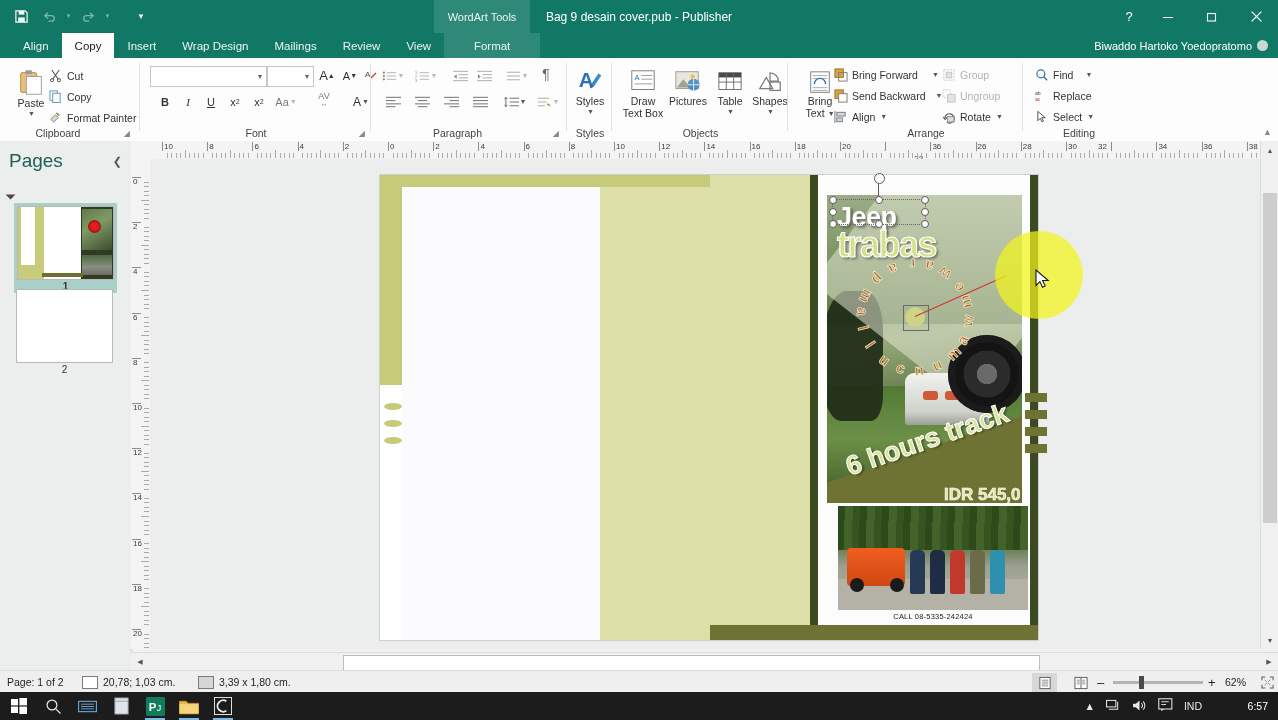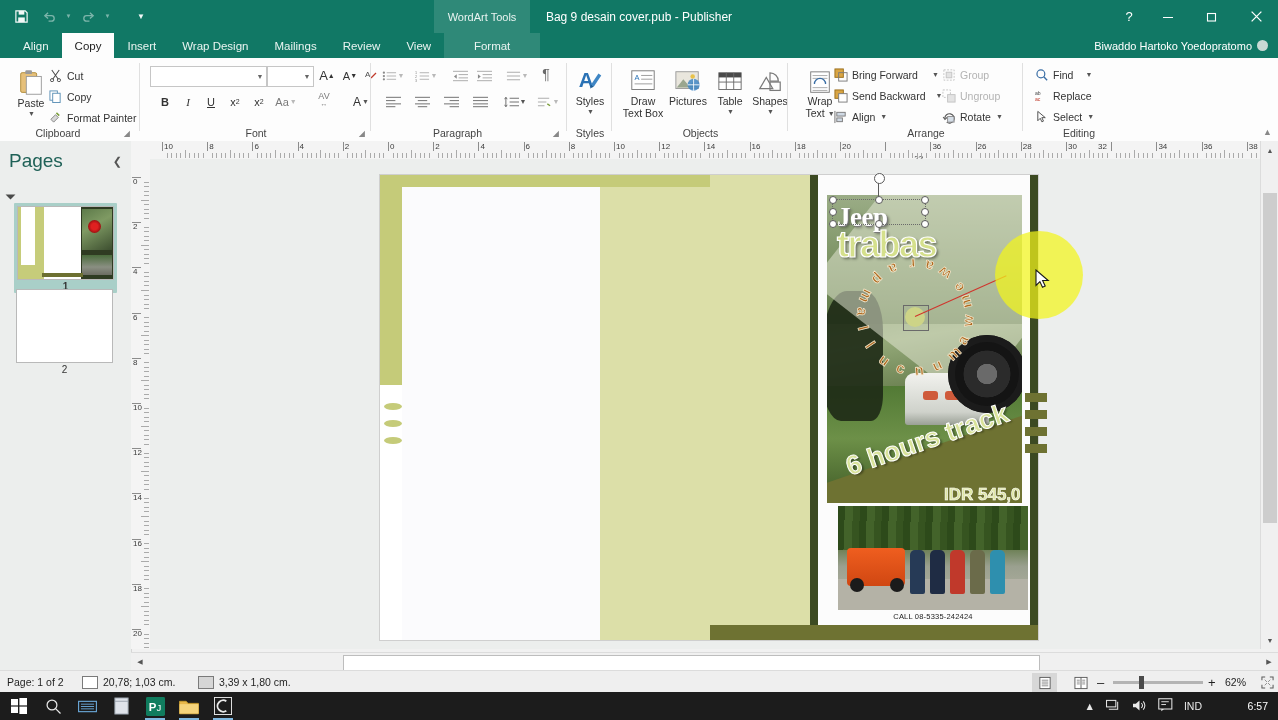--- a/index.html
+++ b/index.html
@@ -131,21 +131,21 @@
      background:radial-gradient(circle at 50% 50%,#6a6a6a 0 18%,#2b2b2b 19% 42%,#141414 43% 100%);
      box-shadow:inset 0 0 0 7px #1b1b1b;}
   .hero .jeepbody{position:absolute;left:78px;top:178px;width:84px;height:52px;border-radius:9px 9px 3px 3px;
      background:linear-gradient(180deg,#f2f2ee 0%,#cfd2cb 75%,#9aa096 100%);}
   .hero .lamp{position:absolute;top:196px;width:15px;height:9px;border-radius:3px;
      background:#cf5a3a;}
   .hero .darkshape{position:absolute;left:-4px;top:96px;width:60px;height:130px;
      background:#1e2a16;border-radius:40% 30% 20% 30%;opacity:.9;}
 
   .wa-jeep{position:absolute;left:457px;top:27px;font-size:27px;font-weight:bold;color:#fff;
-     font-family:Liberation Serif, serif;letter-spacing:-.5px;
+     font-family:Liberation Sans, sans-serif;letter-spacing:-.5px;
      text-shadow:1px 1px 0 #7a7a7a,2px 2px 3px rgba(0,0,0,.45);}
   .wa-trabas{position:absolute;left:457px;top:49px;font-size:36px;font-weight:bold;
      color:#d5e08c;letter-spacing:-1.5px;
      -webkit-text-stroke:1.2px #ffffff;text-shadow:2px 2px 3px rgba(0,0,0,.45);}
   .wa-circle{position:absolute;left:481px;top:88px;width:108px;height:108px;}
   .wa-circle span{position:absolute;left:50%;top:50%;font-size:15px;font-weight:bold;color:#b06a20;
      -webkit-text-stroke:.7px #f4ead0;transform-origin:0 0;}
   .wa-hours{position:absolute;left:462px;top:278px;font-size:27px;font-weight:bold;color:#d9e39a;
      -webkit-text-stroke:1px #ffffff;transform:rotate(-19deg);transform-origin:0 0;
      text-shadow:2px 2px 2px rgba(0,0,0,.35);white-space:nowrap;}
@@ -537,21 +537,21 @@
 
     <div class="rgroup" style="left:789px;width:234px;">
       <div class="bigbtn" style="left:4px;top:6px;">
         <span class="ico">
           <svg width="28" height="26" viewBox="0 0 30 28">
               <rect x="5" y="2" width="20" height="22" fill="#fff" stroke="#7a7a7a"></rect>
               <path d="M7 6h16M7 9h16M7 19h16M7 22h16" stroke="#a8a8a8"></path>
               <path d="M9 15a6 6 0 0 1 12 0" fill="none" stroke="#3a6ea5" stroke-width="1.4"></path>
             </svg>
         </span>
-        <span>Wrap</span>
+        <span>Bring</span>
         <span style="display:flex;align-items:center;gap:2px;">
           <span>Text</span>
           <span class="caret">▼</span>
         </span>
       </div>
 
       <div class="smallitem" style="left:44px;top:7px;">
         <span class="ico">
           <svg width="14" height="14" viewBox="0 0 15 15">
               <rect x="1" y="1" width="9" height="9" fill="#d9a544" stroke="#9a6f1c"></rect>

